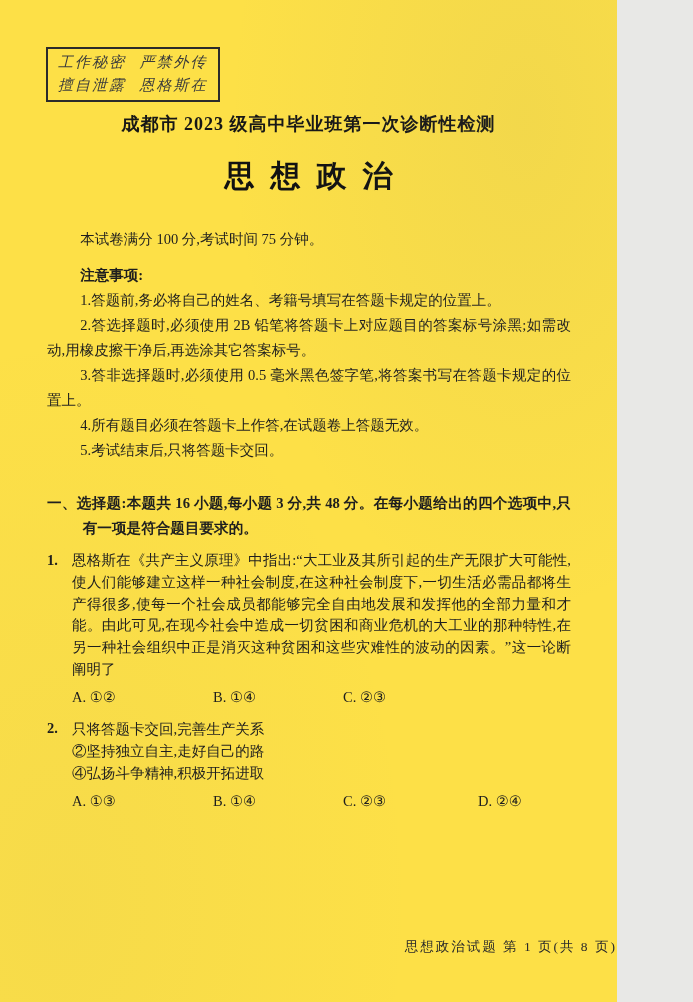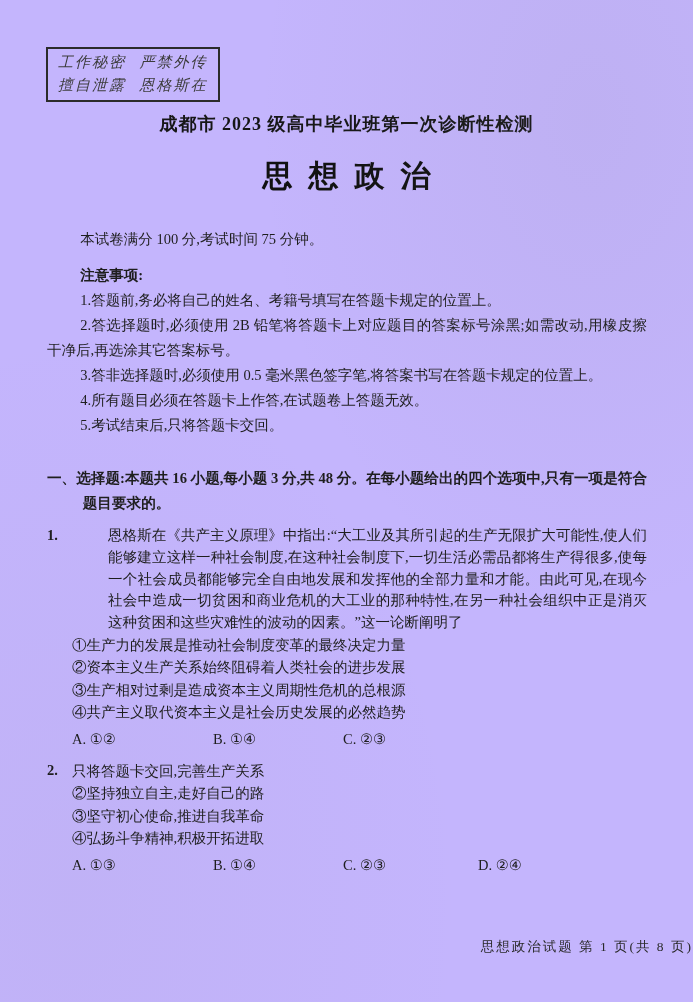--- a/index.html
+++ b/index.html
@@ -3,22 +3,22 @@
 <meta charset="utf-8">
 <style>
   html,body{margin:0;padding:0;}
   body{
     width:693px;height:1002px;
     background:#e8e8e6;
     font-family:"Liberation Serif", serif;
   }
   .page{
     position:relative;
-    width:693px;height:1002px;
-    background:#c4b5fd;
+    width:617px;height:1002px;
+    background:#fde047;
     color:#1e1e1e;
     overflow:hidden;
     box-sizing:border-box;
   }
   .scan-noise{
     position:absolute;inset:0;pointer-events:none;
     background:
       radial-gradient(ellipse at 85% 12%, rgba(120,120,120,0.08), transparent 40%),
       radial-gradient(ellipse at 10% 90%, rgba(120,120,120,0.05), transparent 45%);
   }
@@ -76,21 +76,21 @@
   }
   .question{
     margin-top:9px;
     font-size:14.5px;line-height:21.8px;
   }
   .q-inner{ position:relative; padding-left:25px; }
   .q-num{
     position:absolute;left:0;top:0;
     font-weight:700;
   }
-  .q-stem{ text-align:justify;margin-left:36px; }
+  .q-stem{ text-align:justify; }
   .choices div{ line-height:22.3px; }
   .options{
     display:grid;
     grid-template-columns:141px 130px 135px 1fr;
     margin-top:4px;
     line-height:24px;
   }
   .footer{
     position:absolute;bottom:46px;left:0;
     width:100%;
@@ -126,41 +126,34 @@
         <p>4.所有题目必须在答题卡上作答,在试题卷上答题无效。</p>
         <p>5.考试结束后,只将答题卡交回。</p>
       </div>
 
       <div class="section-title">一、选择题:本题共 16 小题,每小题 3 分,共 48 分。在每小题给出的四个选项中,只有一项是符合题目要求的。</div>
 
       <div class="question">
         <div class="q-inner">
           <span class="q-num">1.</span>
           <div class="q-stem">恩格斯在《共产主义原理》中指出:“大工业及其所引起的生产无限扩大可能性,使人们能够建立这样一种社会制度,在这种社会制度下,一切生活必需品都将生产得很多,使每一个社会成员都能够完全自由地发展和发挥他的全部力量和才能。由此可见,在现今社会中造成一切贫困和商业危机的大工业的那种特性,在另一种社会组织中正是消灭这种贫困和这些灾难性的波动的因素。”这一论断阐明了</div>
-          <div class="choices">
-            <div>①生产力的发展是推动社会制度变革的最终决定力量</div>
-            <div>②资本主义生产关系始终阻碍着人类社会的进步发展</div>
-            <div>③生产相对过剩是造成资本主义周期性危机的总根源</div>
-            <div>④共产主义取代资本主义是社会历史发展的必然趋势</div>
-          </div>
           <div class="options">
             <span>A. ①②</span>
             <span>B. ①④</span>
             <span>C. ②③</span>
           </div>
         </div>
       </div>
 
       <div class="question">
         <div class="q-inner">
           <span class="q-num">2.</span>
           <div class="choices">
             <div>只将答题卡交回,完善生产关系</div>
             <div>②坚持独立自主,走好自己的路</div>
-            <div>③坚守初心使命,推进自我革命</div>
             <div>④弘扬斗争精神,积极开拓进取</div>
           </div>
           <div class="options">
             <span>A. ①③</span>
             <span>B. ①④</span>
             <span>C. ②③</span>
             <span>D. ②④</span>
           </div>
         </div>
       </div>

